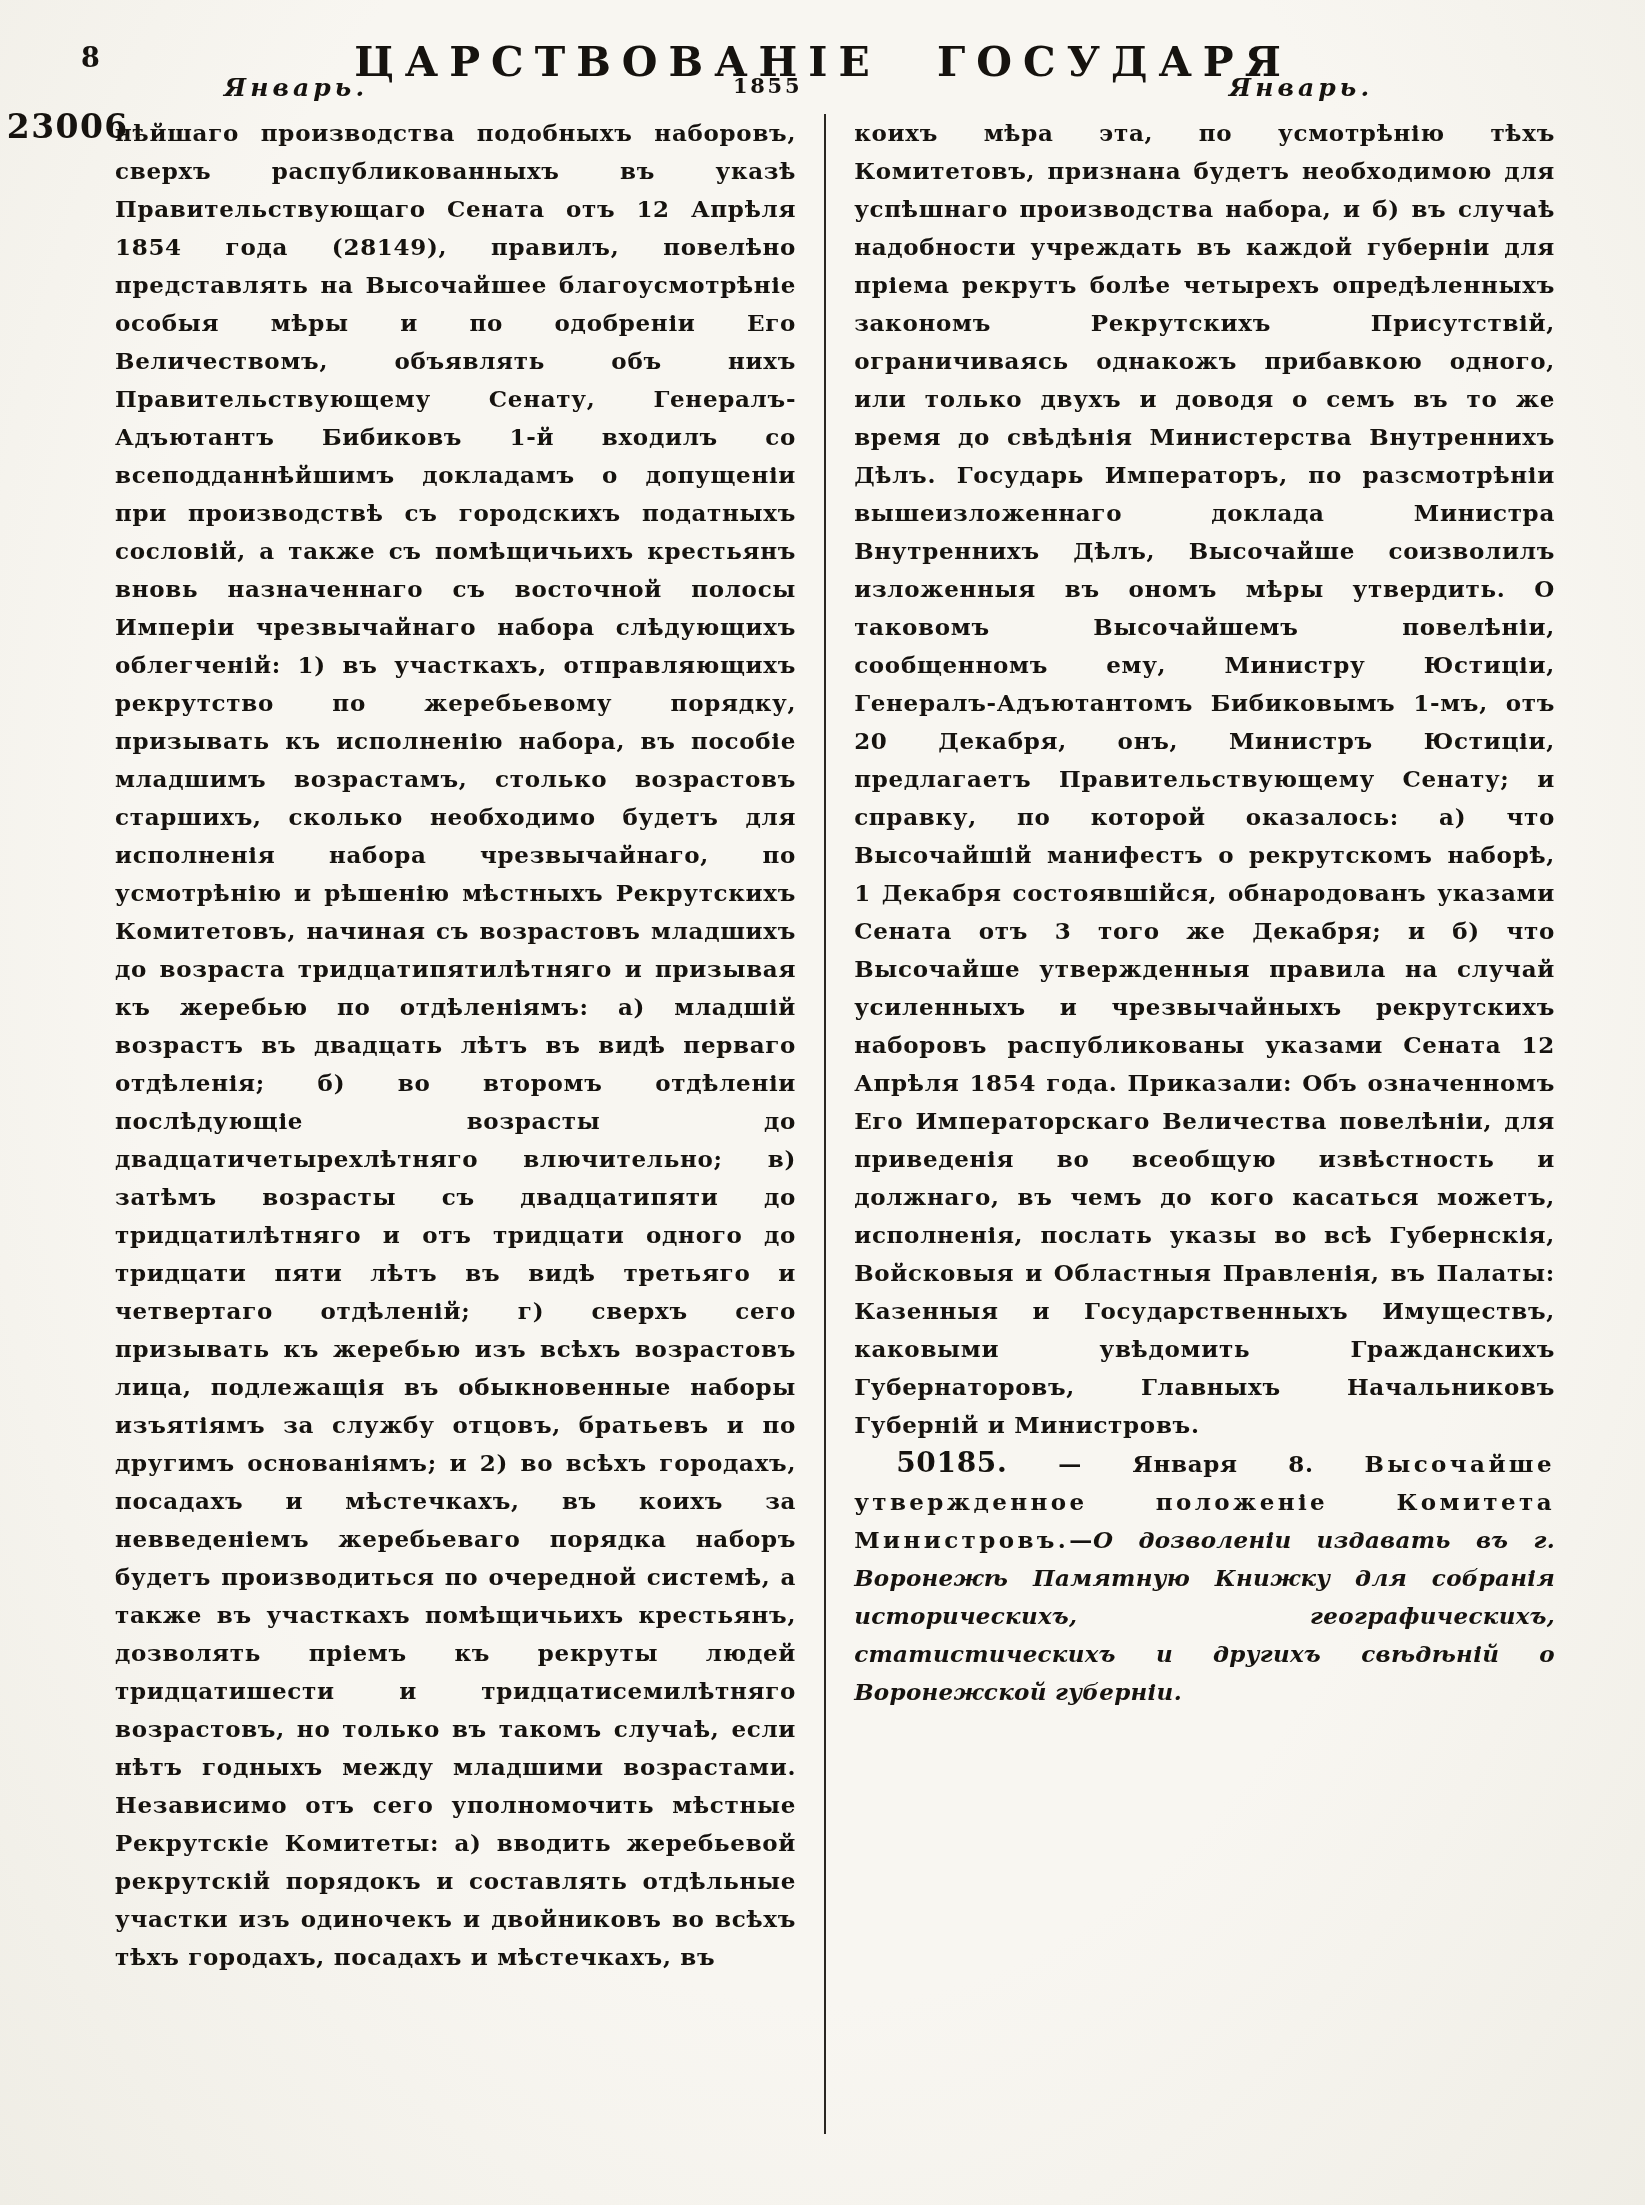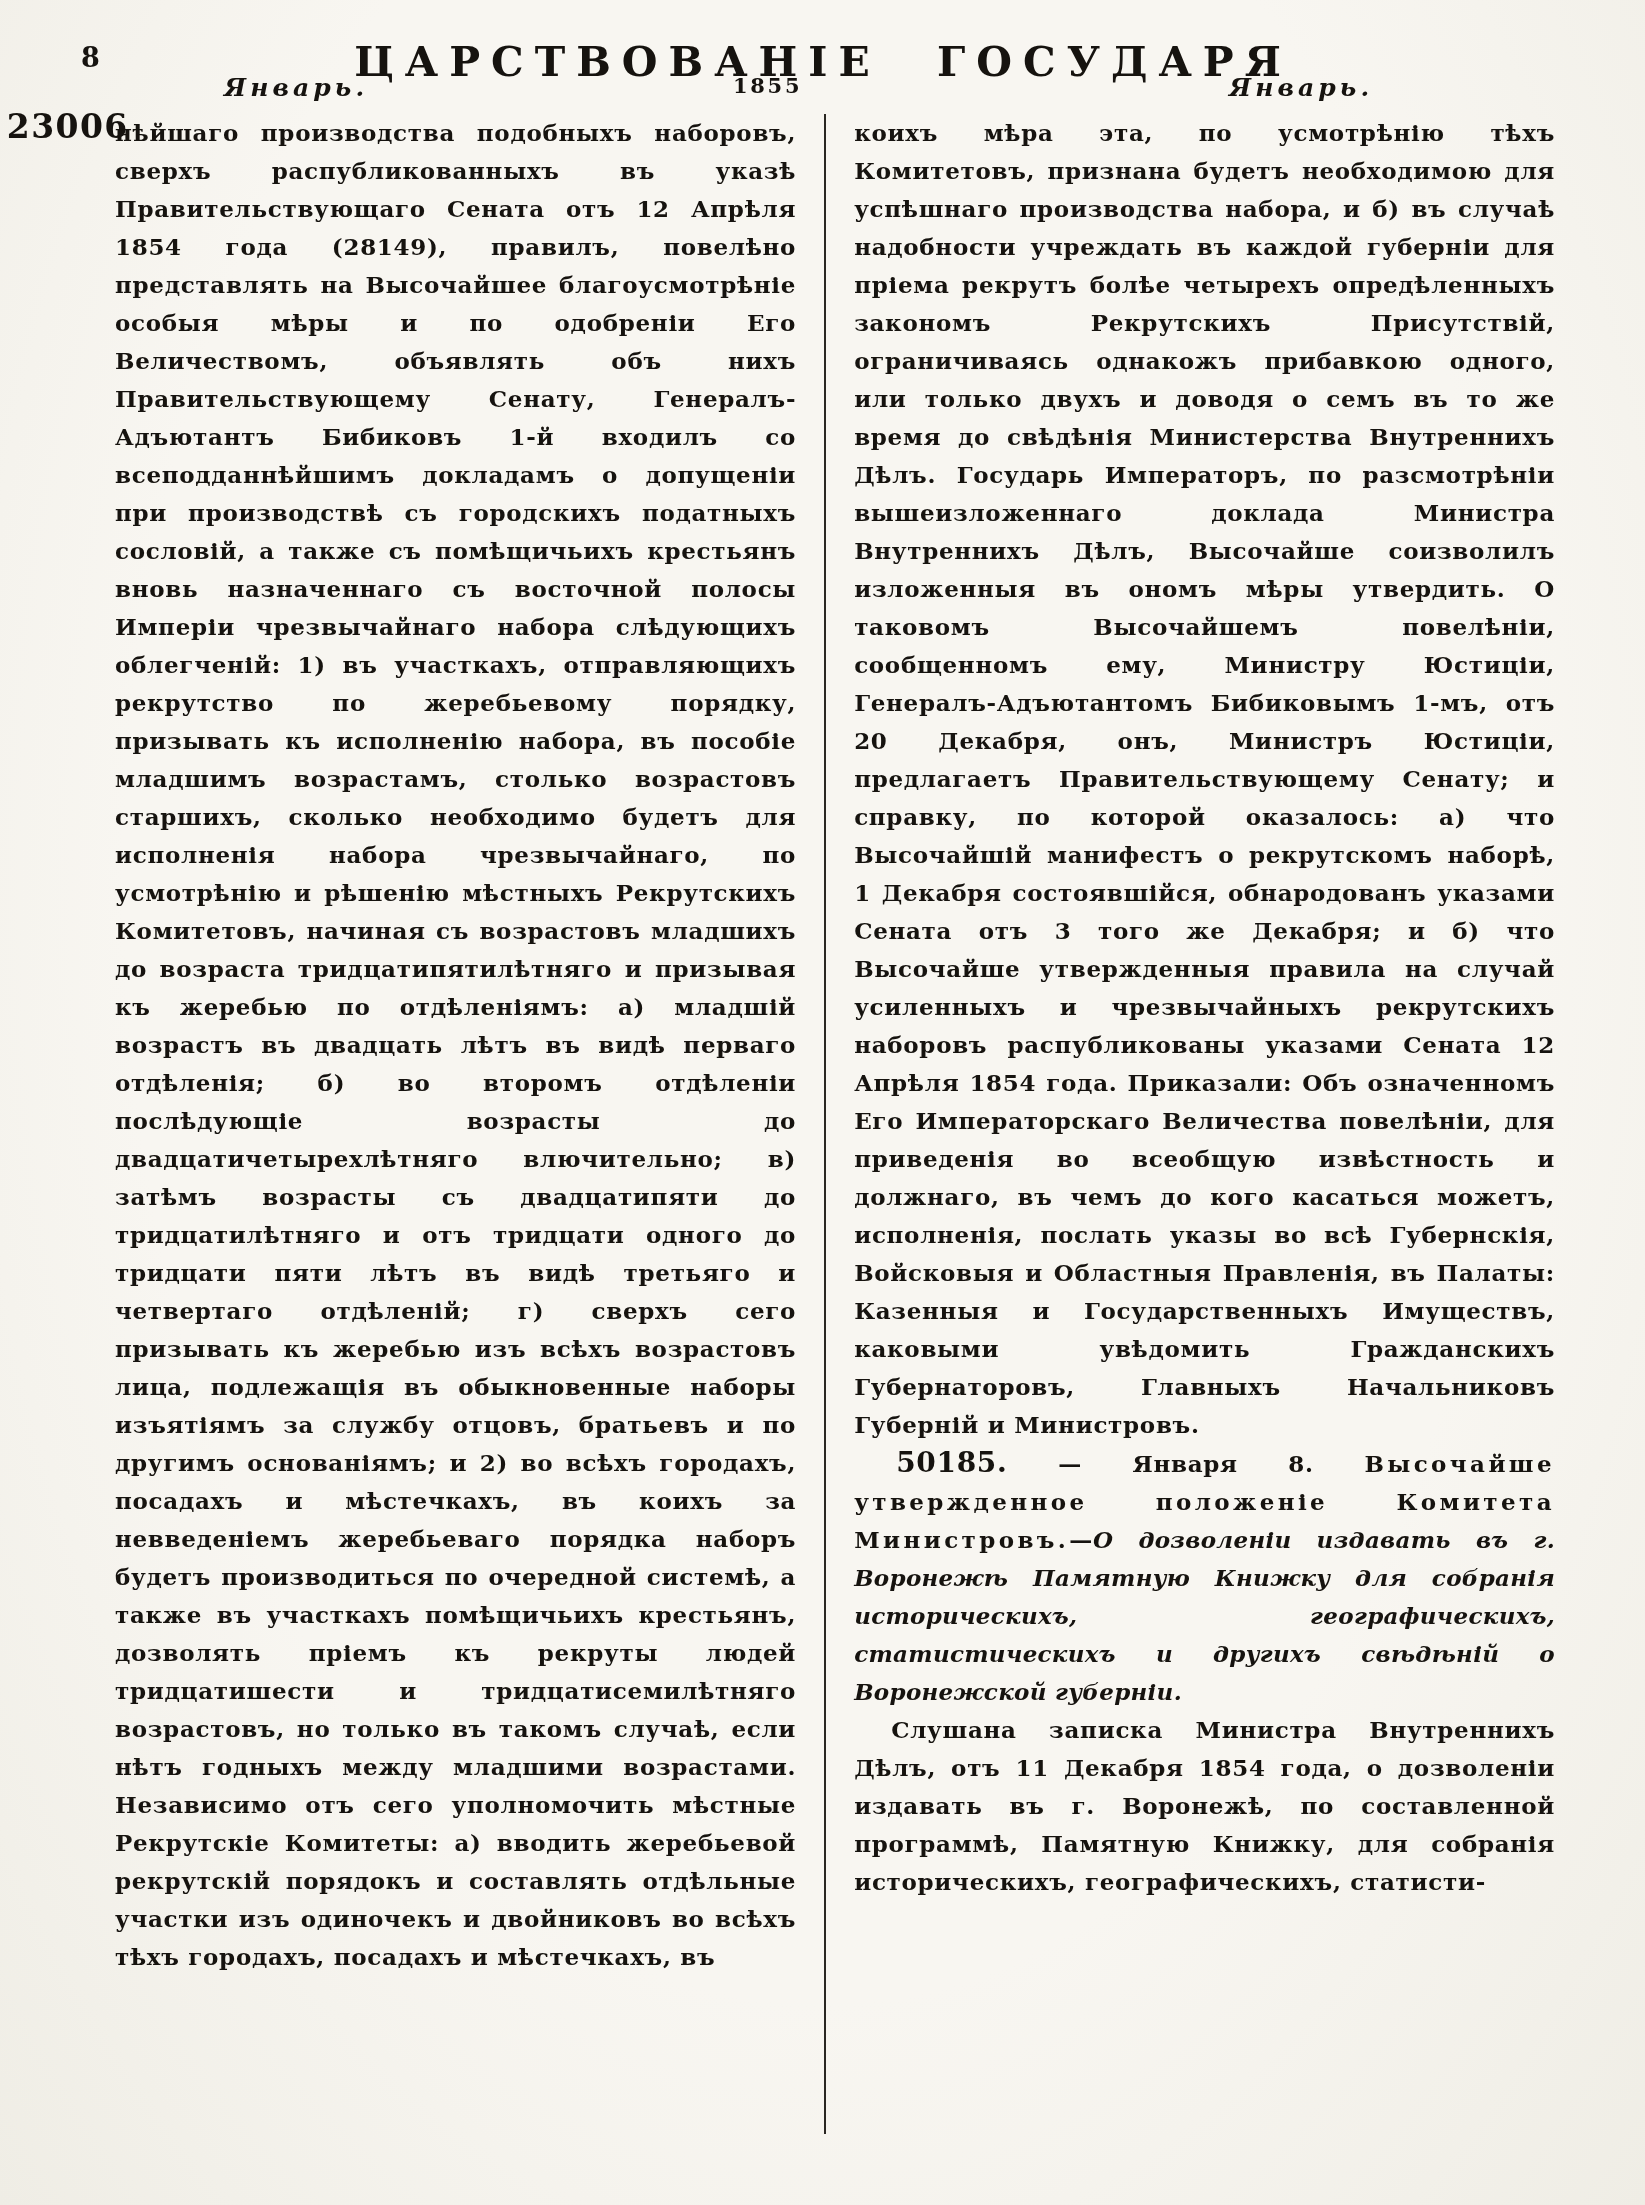--- a/index.html
+++ b/index.html
@@ -85,19 +85,18 @@
 
     <div class="gap"></div>
     <div class="divider"></div>
     <div class="gap"></div>
 
     <div class="col col-right">
       <p>коихъ мѣра эта, по усмотрѣнію тѣхъ Комитетовъ, признана будетъ необходимою для успѣшнаго производства набора, и б) въ случаѣ надобности учреждать въ каждой губерніи для пріема рекрутъ болѣе четырехъ опредѣленныхъ закономъ Рекрутскихъ Присутствій, ограничиваясь однакожъ прибавкою одного, или только двухъ и доводя о семъ въ то же время до свѣдѣнія Министерства Внутреннихъ Дѣлъ. Государь Императоръ, по разсмотрѣніи вышеизложеннаго доклада Министра Внутреннихъ Дѣлъ, Высочайше соизволилъ изложенныя въ ономъ мѣры утвердить. О таковомъ Высочайшемъ повелѣніи, сообщенномъ ему, Министру Юстиціи, Генералъ-Адъютантомъ Бибиковымъ 1-мъ, отъ 20 Декабря, онъ, Министръ Юстиціи, предлагаетъ Правительствующему Сенату; и справку, по которой оказалось: а) что Высочайшій манифестъ о рекрутскомъ наборѣ, 1 Декабря состоявшійся, обнародованъ указами Сената отъ 3 того же Декабря; и б) что Высочайше утвержденныя правила на случай усиленныхъ и чрезвычайныхъ рекрутскихъ наборовъ распубликованы указами Сената 12 Апрѣля 1854 года. Приказали: Объ означенномъ Его Императорскаго Величества повелѣніи, для приведенія во всеобщую извѣстность и должнаго, въ чемъ до кого касаться можетъ, исполненія, послать указы во всѣ Губернскія, Войсковыя и Областныя Правленія, въ Палаты: Казенныя и Государственныхъ Имуществъ, каковыми увѣдомить Гражданскихъ Губернаторовъ, Главныхъ Начальниковъ Губерній и Министровъ.</p>
       <p class="entry-para">
         <span class="entry-number">50185.</span><span> — Января 8. </span><span class="entry-title">Высочайше утвержденное положеніе Комитета Министровъ.</span><span>—</span><span class="entry-subject">О дозволеніи издавать въ г. Воронежѣ Памятную Книжку для собранія историческихъ, географическихъ, статистическихъ и другихъ свѣдѣній о Воронежской губерніи.</span>
       </p>
-      <p class="entry-body">Слушана записка Министра Внутреннихъ Дѣлъ, отъ 11 Декабря 1854 года, о дозволеніи издавать въ г. Воронежѣ, по составленной программѣ, Памятную Книжку, для собранія историческихъ, географическихъ, статисти-</p>
     </div>
 
   </div>
 
 </div>
 
 
 </body></html>

